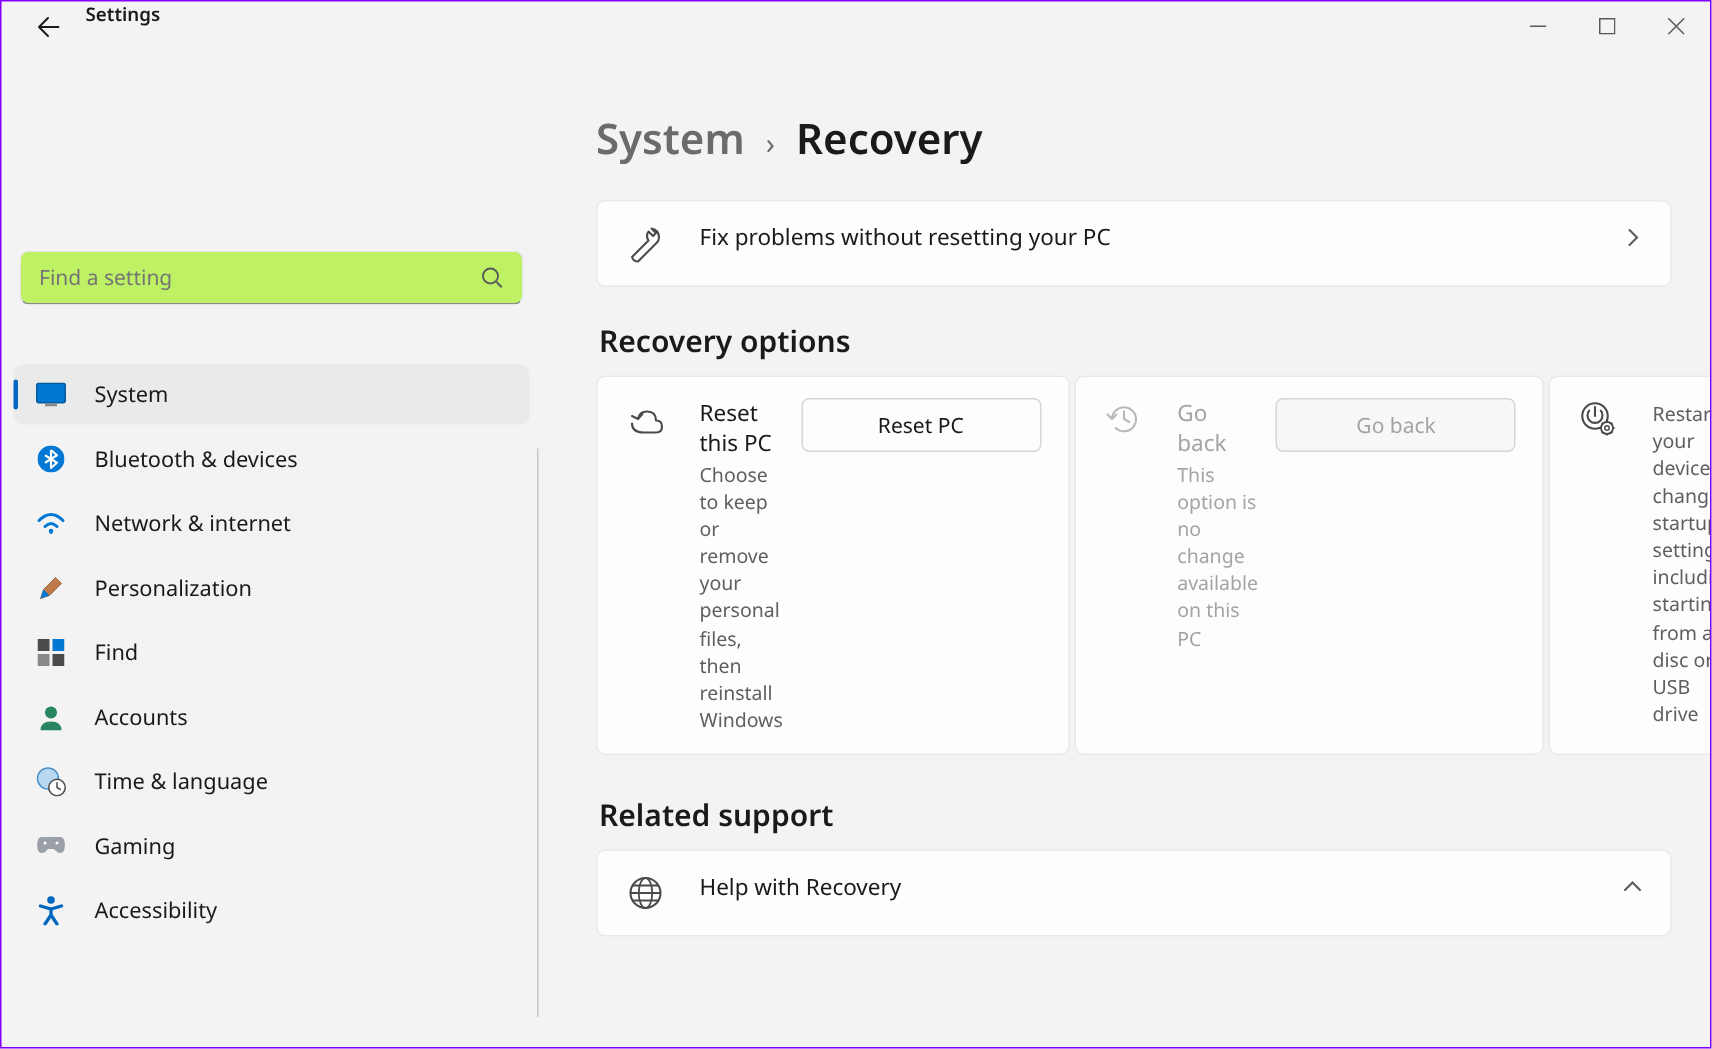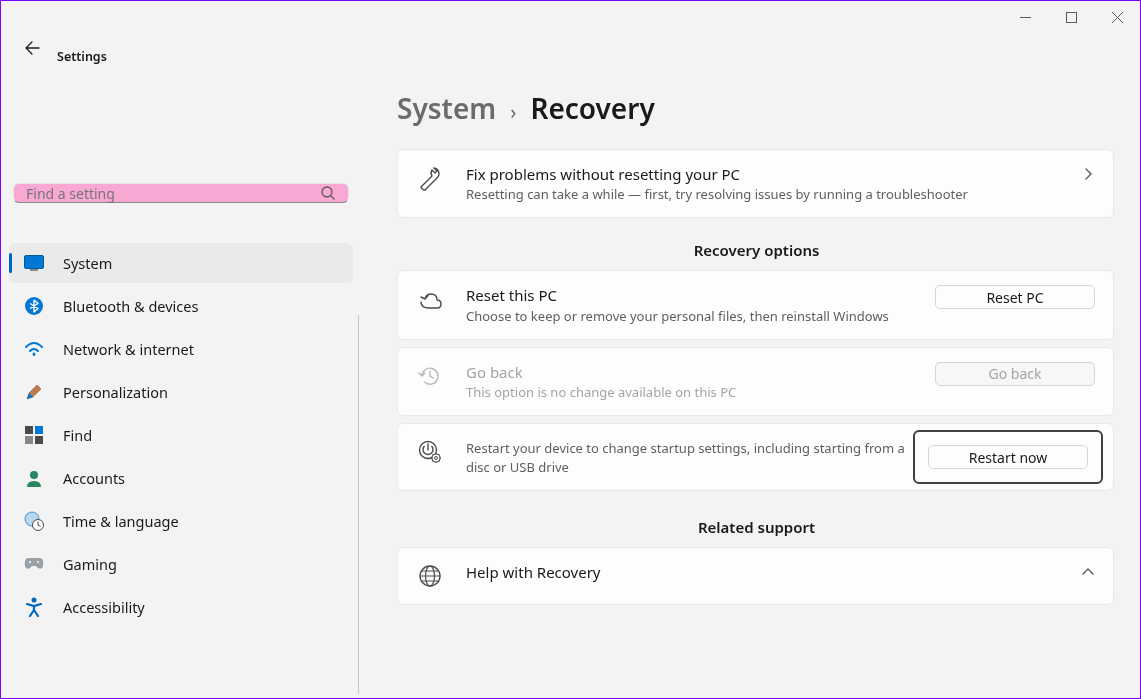--- a/index.html
+++ b/index.html
@@ -1,27 +1,27 @@
 <!DOCTYPE html>
 <html><head>
 <meta charset="utf-8">
 <style>
 * { margin: 0; padding: 0; box-sizing: border-box; font-family: "Segoe UI", -apple-system, system-ui, sans-serif; }
 body { width: 1141px; height: 699px; background: #f3f3f3; overflow: hidden; border: 1px solid #8000ff; position: relative; }
-.titlebar { height: 48px; display: flex; align-items: flex-end; padding-left: 14px; margin-top: 16px; }
+.titlebar { height: 48px; display: flex; align-items: flex-start; padding-left: 14px; }
 .back-btn { width: 34px; height: 34px; display: flex; align-items: center; justify-content: center; cursor: pointer; }
 .app-title { font-size: 12.5px; color: #1a1a1a; margin-left: 8px; font-weight: 600; }
 .win-controls { position: absolute; top: 0; right: 0; display: flex; }
 .win-btn { width: 46px; height: 32px; display: flex; align-items: center; justify-content: center; cursor: pointer; }
 .win-btn svg { stroke: #5a5a5a; fill: none; }
 
 .layout { display: flex; height: calc(100% - 48px); }
 .sidebar { width: 360px; padding: 0 8px 0 8px; position: relative; }
 .search-wrap { margin: 118px 4px 0 4px; }
-.search { width: 100%; height: 20px; background: #f9a8d4; border: 1px solid #e5e5e5; border-bottom: 1.5px solid #8a8a8a; border-radius: 6px; display: flex; align-items: center; padding: 0 12px; }
+.search { width: 100%; height: 36px; background: #bef264; border: 1px solid #e5e5e5; border-bottom: 1.5px solid #8a8a8a; border-radius: 6px; display: flex; align-items: center; padding: 0 12px; }
 .search input { border: none; outline: none; flex: 1; font-size: 14px; background: transparent; color: #5e5e5e; }
 .nav { margin-top: 40px; }
 .nav-item { height: 40px; display: flex; align-items: center; padding-left: 14px; border-radius: 6px; cursor: pointer; margin: 3px 0; position: relative; }
 .nav-item.active { background: #eaeaea; }
 .nav-item.active::before { content: ''; position: absolute; left: 0; top: 10px; bottom: 10px; width: 3px; background: #0067c0; border-radius: 2px; }
 .nav-icon { width: 22px; height: 22px; margin-right: 18px; display: flex; align-items: center; justify-content: center; }
 .nav-label { font-size: 14.5px; color: #1a1a1a; }
 .nav-edge { position: absolute; right: 2px; top: 250px; bottom: 20px; width: 1px; background: #c7c7c7; }
 
 .main { flex: 1; padding: 24px 26px 0 36px; overflow-y: auto; }
@@ -32,24 +32,24 @@
 
 .card { background: #fdfdfd; border: 1px solid #e9e9e9; border-radius: 6px; padding: 14px 18px; display: flex; align-items: flex-start; margin-bottom: 4px; }
 .card-icon { width: 28px; height: 28px; margin-right: 22px; display: flex; align-items: center; justify-content: center; flex-shrink: 0; }
 .card-body { flex: 1; padding-right: 12px; }
 .card-title { font-size: 15px; color: #1a1a1a; line-height: 1.35; }
 .card-desc { font-size: 13px; color: #5f5f5f; line-height: 1.4; margin-top: 1px; }
 .card.disabled .card-title, .card.disabled .card-desc { color: #a4a4a4; }
 .card-action { flex-shrink: 0; }
 .chevron { width: 14px; height: 14px; }
 
-.section-title { font-size: 15px; font-weight: 600; color: #1a1a1a; margin: 22px 0 10px 2px; text-align: center; }
-.card-stack { display: flex; flex-direction: column; gap: 3px; }
-
-.action-btn { min-width: 160px; height: 24px; border: 1px solid #d6d6d6; background: #fdfdfd; border-radius: 5px; font-size: 14px; color: #1a1a1a; cursor: pointer; padding: 0 22px; }
+.section-title { font-size: 20px; font-weight: 600; color: #1a1a1a; margin: 22px 0 10px 2px; }
+.card-stack { display: flex; flex-direction: row; gap: 3px; }
+
+.action-btn { min-width: 160px; height: 36px; border: 1px solid #d6d6d6; background: #fdfdfd; border-radius: 5px; font-size: 14px; color: #1a1a1a; cursor: pointer; padding: 0 22px; }
 .action-btn:disabled { color: #a4a4a4; cursor: default; background: #f7f7f7; }
 
 .highlight-box { border: 2px solid #404040; border-radius: 6px; padding: 13px; margin: -8px; }
 .highlight-box .action-btn { margin: 0; }
 </style>
 </head>
 <body>
 
 <div class="titlebar">
   <div class="back-btn">
@@ -186,21 +186,20 @@
     </div>
 
     <div class="card">
       <div class="card-icon">
         <svg width="26" height="26" viewBox="0 0 26 26">
             <path d="M17 3 Q22 4 22 9 Q22 11 20.5 12.5 L20 13 L8 25 Q5 25 4 22 L15 11 Q13 8 15 5 L18 8 L20 6 Z" fill="none" stroke="#4a4a4a" stroke-width="1.4" stroke-linejoin="round"></path>
           </svg>
       </div>
       <div class="card-body">
         <div class="card-title">Fix problems without resetting your PC</div>
-        <div class="card-desc">Resetting can take a while — first, try resolving issues by running a troubleshooter</div>
       </div>
       <div class="card-action">
         <svg class="chevron" viewBox="0 0 14 14">
             <path d="M5 2 L10 7 L5 12" stroke="#5a5a5a" stroke-width="1.4" fill="none" stroke-linecap="round"></path>
           </svg>
       </div>
     </div>
 
     <div class="section-title">Recovery options</div>
 

